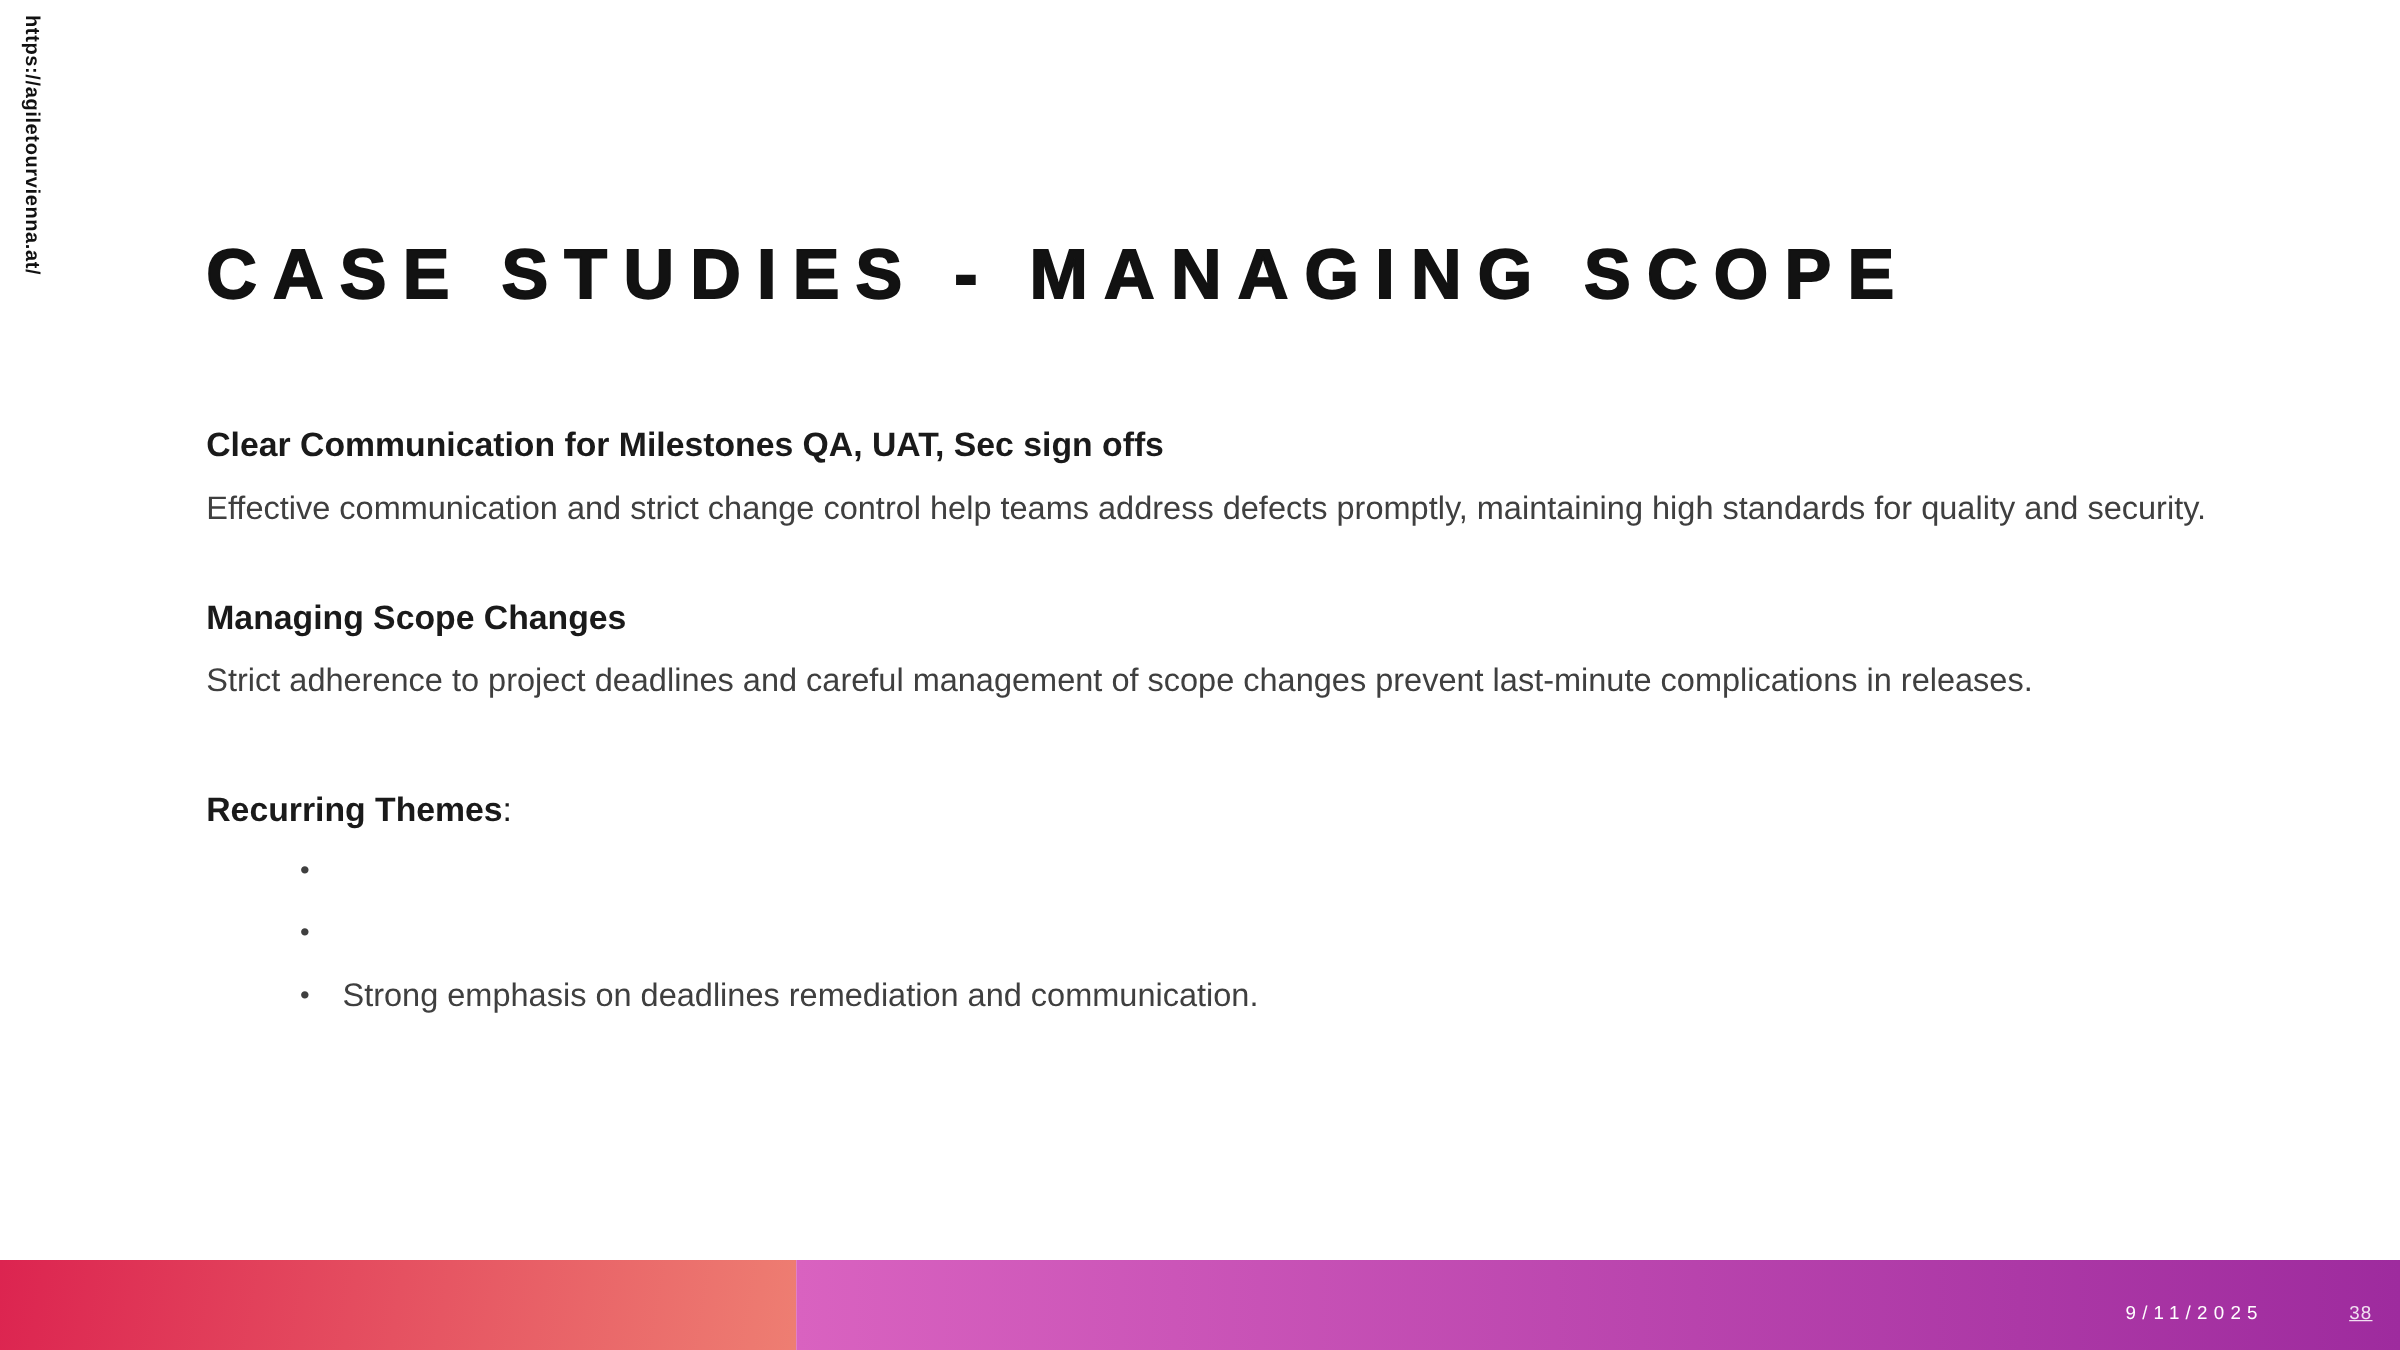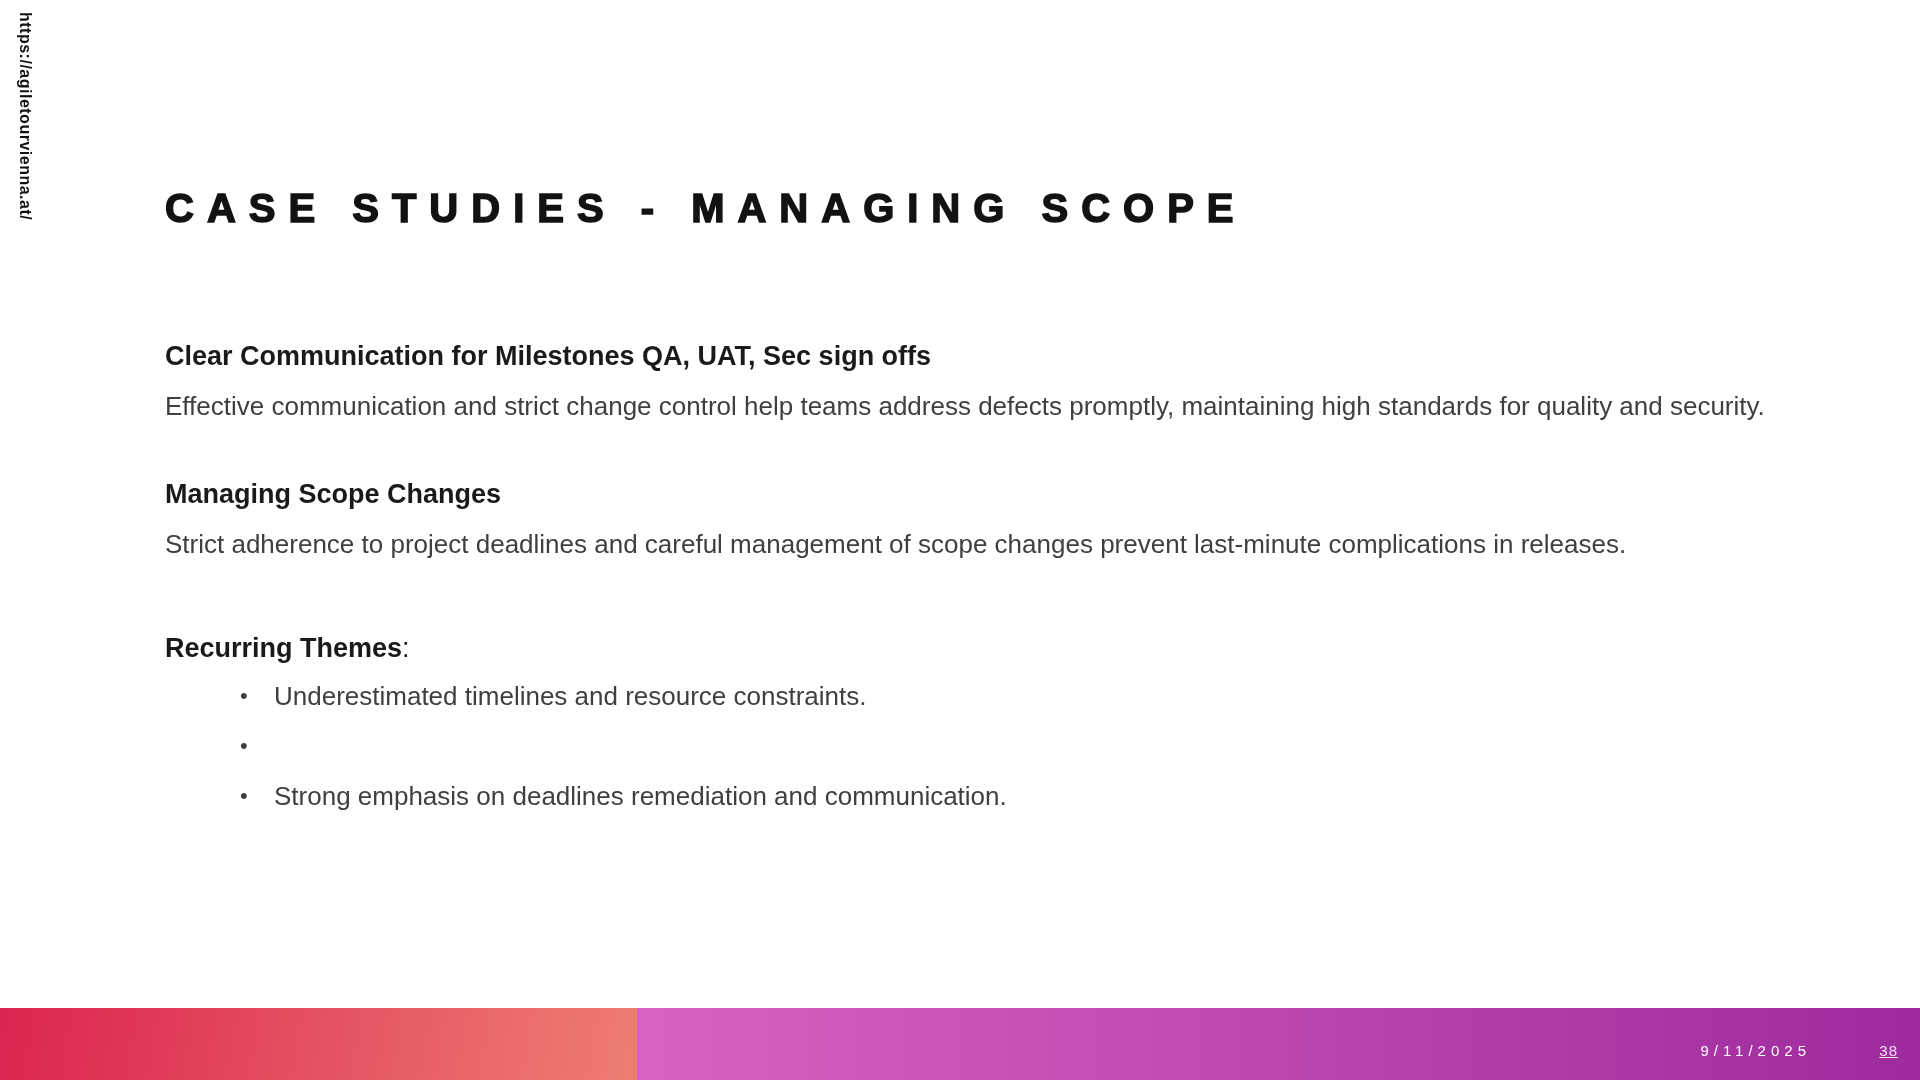--- a/index.html
+++ b/index.html
@@ -22,21 +22,21 @@
     font-weight: 700;
     letter-spacing: 0.5px;
     color: #111111;
     white-space: nowrap;
   }
 
   .slide-title {
     position: absolute;
     top: 186px;
     left: 165px;
-    font-size: 40px;
+    font-size: 56px;
     font-weight: 900;
     letter-spacing: 13px;
     color: #121212;
     -webkit-text-stroke: 1.5px #121212;
     white-space: nowrap;
   }
 
   .content {
     position: absolute;
     top: 340px;
@@ -151,21 +151,20 @@
     <div class="section-body oneline">Strict adherence to project deadlines and careful management of scope changes prevent last-minute complications in releases.</div>
   </div>
 
   <div class="themes-heading">
     <span class="bold-part">Recurring Themes</span><span class="colon-part">:</span>
   </div>
 
   <ul class="themes-list">
     <li>
       <span class="bullet-glyph">•</span>
-      <span>Underestimated timelines and resource constraints.</span>
     </li>
     <li>
       <span class="bullet-glyph">•</span>
     </li>
     <li>
       <span class="bullet-glyph">•</span>
       <span>Strong emphasis on deadlines remediation and communication.</span>
     </li>
   </ul>
 

